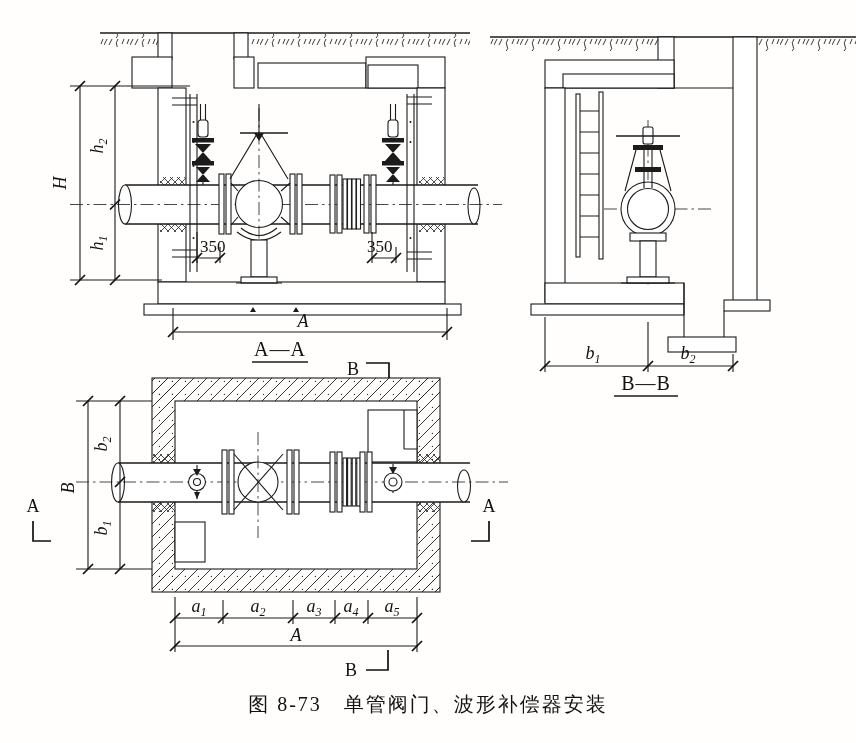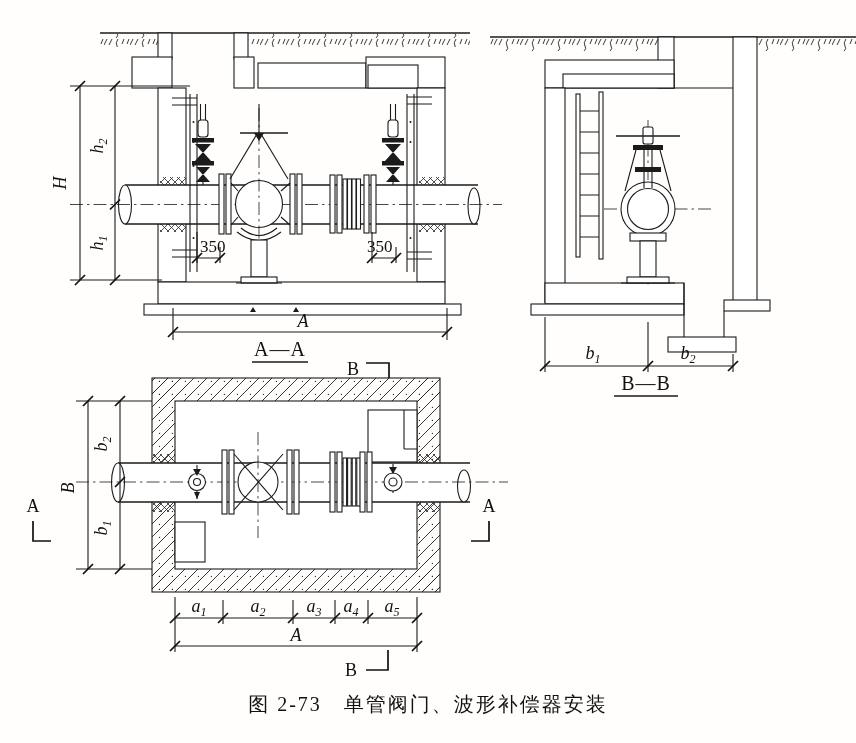--- a/index.html
+++ b/index.html
@@ -317,14 +317,14 @@
       <text class="dim" x="199" y="612" text-anchor="middle"><tspan>a</tspan><tspan class="sub" dy="4">1</tspan></text>
       <text class="dim" x="258" y="612" text-anchor="middle"><tspan>a</tspan><tspan class="sub" dy="4">2</tspan></text>
       <text class="dim" x="314" y="612" text-anchor="middle"><tspan>a</tspan><tspan class="sub" dy="4">3</tspan></text>
       <text class="dim" x="351" y="612" text-anchor="middle"><tspan>a</tspan><tspan class="sub" dy="4">4</tspan></text>
       <text class="dim" x="392" y="612" text-anchor="middle"><tspan>a</tspan><tspan class="sub" dy="4">5</tspan></text>
       <text class="dim" x="296" y="641" text-anchor="middle">A</text>
     </g>
   </g>
 </svg>
 
-<div class="caption">图 2-73　单管阀门、波形补偿器安装</div>
+<div class="caption">图 8-73　单管阀门、波形补偿器安装</div>
 </div>
 
 </body></html>

